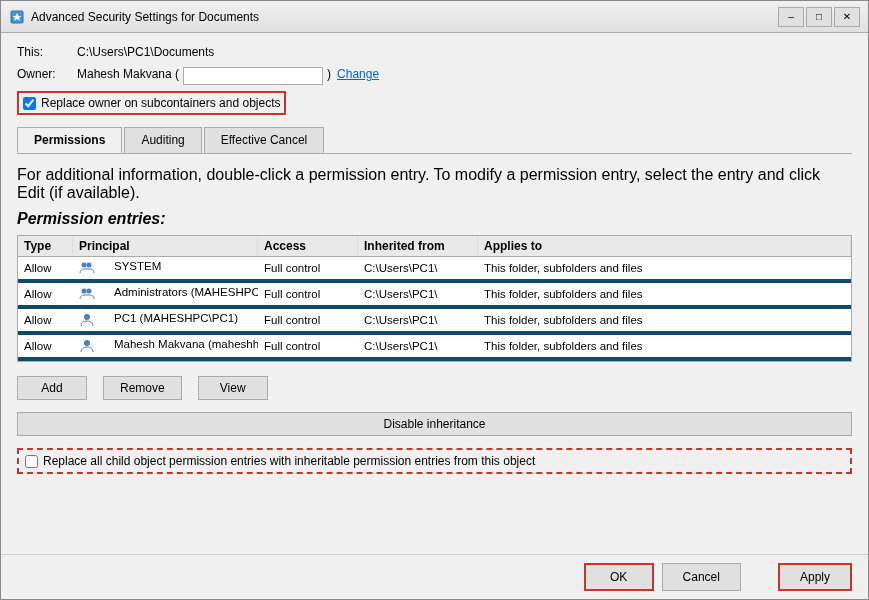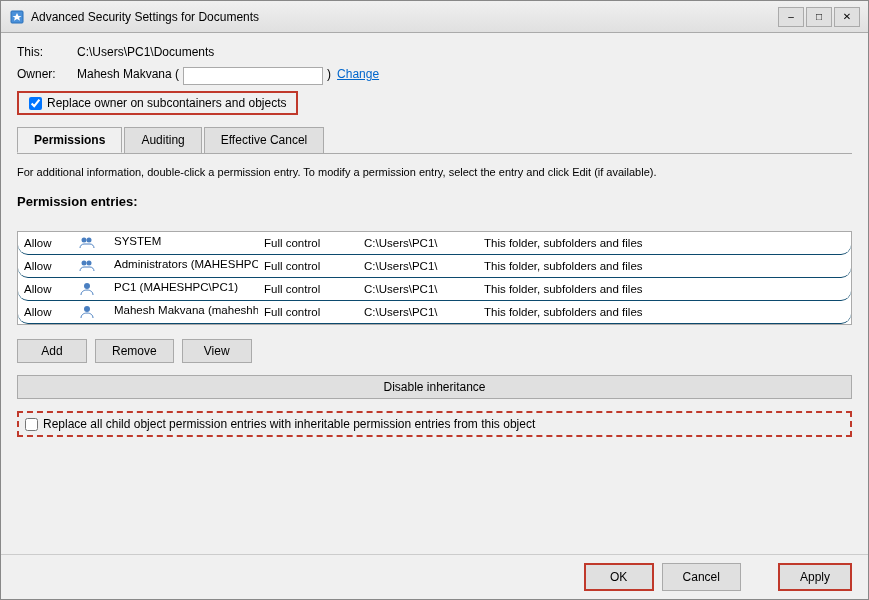--- a/index.html
+++ b/index.html
@@ -13,35 +13,35 @@
     .title-btn { width: 26px; height: 20px; background: #e0e0e0; border: 1px solid #aaa; cursor: pointer; display: flex; align-items: center; justify-content: center; font-size: 10px; }
     .content { padding: 12px 16px; flex: 1; display: flex; flex-direction: column; gap: 6px; }
     .field-row { display: flex; align-items: center; margin-bottom: 2px; }
     .field-label { width: 60px; color: #000; font-size: 12px; }
     .field-value { font-size: 12px; color: #000; }
     .owner-row { display: flex; }
     .owner-label { width: 60px; font-size: 12px; }
     .owner-value { font-size: 12px; }
     .owner-box { display: inline-block; width: 140px; height: 18px; background: #fff; border: 1px solid #aaa; margin: 0 4px; vertical-align: middle; }
     .change-link { color: #0066cc; text-decoration: underline; cursor: pointer; font-size: 12px; }
-    .checkbox-row { display: flex; align-items: center; border: 2px solid #c0392b; padding: 3px 10px; margin-bottom: 6px; width: fit-content; }
+    .checkbox-row { display: flex; align-items: center; border: 2px solid #c0392b; padding: 3px 4px; margin-bottom: 6px; width: fit-content; }
     .checkbox-row input { margin-right: 5px; }
     .tabs { display: flex; border-bottom: 1px solid #aaa; margin-bottom: 6px; }
     .tab { padding: 5px 16px; font-size: 12px; cursor: pointer; border: 1px solid #aaa; border-bottom: none; background: #e0e0e0; margin-right: 2px; }
     .tab.active { background: #f0f0f0; border-bottom: 1px solid #f0f0f0; font-weight: bold; }
-    .info-text { font-size: 11px; color: #000; margin-bottom: 10px; }
-    .perm-label { font-size: 13px; font-weight: bold; margin-bottom: 16px; }
+    .info-text { font-size: 16px; color: #000; margin-bottom: 2px; }
+    .perm-label { font-size: 16px; font-weight: bold; margin-bottom: 1px; font-style: italic; }
     .perm-table-header { display: grid; grid-template-columns: 55px 185px 100px 120px 1fr; background: #e8e8e8; border-bottom: 1px solid #aaa; }
     .perm-table-header div { padding: 3px 6px; font-size: 12px; font-weight: bold; border-right: 1px solid #ddd; }
     .perm-table-body { }
-    .perm-row { display: grid; grid-template-columns: 55px 185px 100px 120px 1fr; border-bottom: 1px solid #0c4a6e; align-items: center; border-radius: 10px; }
+    .perm-row { display: grid; grid-template-columns: 55px 185px 100px 120px 1fr; border-bottom: 4px solid #0c4a6e; align-items: center; }
     .perm-cell { padding: 3px 6px; font-size: 11.5px; white-space: nowrap; overflow: hidden; text-overflow: ellipsis; }
     .perm-cell-icon { display: flex; align-items: flex-start; gap: 19px; }
     .user-icon { width: 16px; height: 16px; display: inline-flex; align-items: center; justify-content: center; }
-    .btn-row { display: flex; gap: 8px; margin-top: 8px; }
+    .btn-row { display: flex; gap: 16px; margin-top: 8px; }
     .btn { padding: 4px 16px; background: #e0e0e0; border: 1px solid #aaa; cursor: pointer; font-size: 12px; min-width: 70px; }
     .btn-disable { padding: 4px 16px; background: #e0e0e0; border: 1px solid #aaa; cursor: pointer; font-size: 12px; margin-top: 6px; }
     .bottom-checkbox-row { display: flex; align-items: center; border: 2px dashed #c0392b; padding: 4px 6px; margin-top: 6px; }
     .bottom-checkbox-row input { margin-right: 5px; }
     .bottom-checkbox-label { font-size: 12px; color: #000; }
     .footer { display: flex; justify-content: flex-end; padding: 8px 16px; gap: 8px; border-top: 1px solid #ccc; background: #f0f0f0; }
     .footer-btn { padding: 5px 20px; background: #e0e0e0; border: 1px solid #aaa; cursor: pointer; font-size: 12px; min-width: 70px; }
     .footer-btn.ok { border: 2px solid #c0392b; }
     .footer-btn.apply { border: 2px solid #c0392b; margin-left: 29px; }
     .perm-table-container { border: 1px solid #aaa; background: #fff; overflow: hidden; }
@@ -96,20 +96,27 @@
       <div class="tab">
         <span>Effective Cancel</span>
       </div>
     </div>
 
     <div class="info-text">For additional information, double-click a permission entry. To modify a permission entry, select the entry and click Edit (if available).</div>
 
     <div class="perm-label">Permission entries:</div>
 
     <div class="perm-table-container">
+      <div class="perm-table-header">
+        <div>Type</div>
+        <div>Principal</div>
+        <div>Access</div>
+        <div>Inherited from</div>
+        <div>Applies to</div>
+      </div>
       <div class="perm-table-body" id="table-body">
       <div class="perm-row">
     <div class="perm-cell">Allow</div>
     <div class="perm-cell perm-cell-icon">
       <span class="user-icon">
                 <svg width="16" height="16" viewBox="0 0 16 16" fill="none">
                   <circle cx="5" cy="5" r="2.5" fill="#4a7fc1"></circle>
                   <circle cx="10" cy="5" r="2.5" fill="#4a7fc1"></circle>
                   <path d="M1 13c0-2.2 1.8-4 4-4h6c2.2 0 4 1.8 4 4" stroke="#4a7fc1" stroke-width="1" fill="none"></path>
                 </svg>

